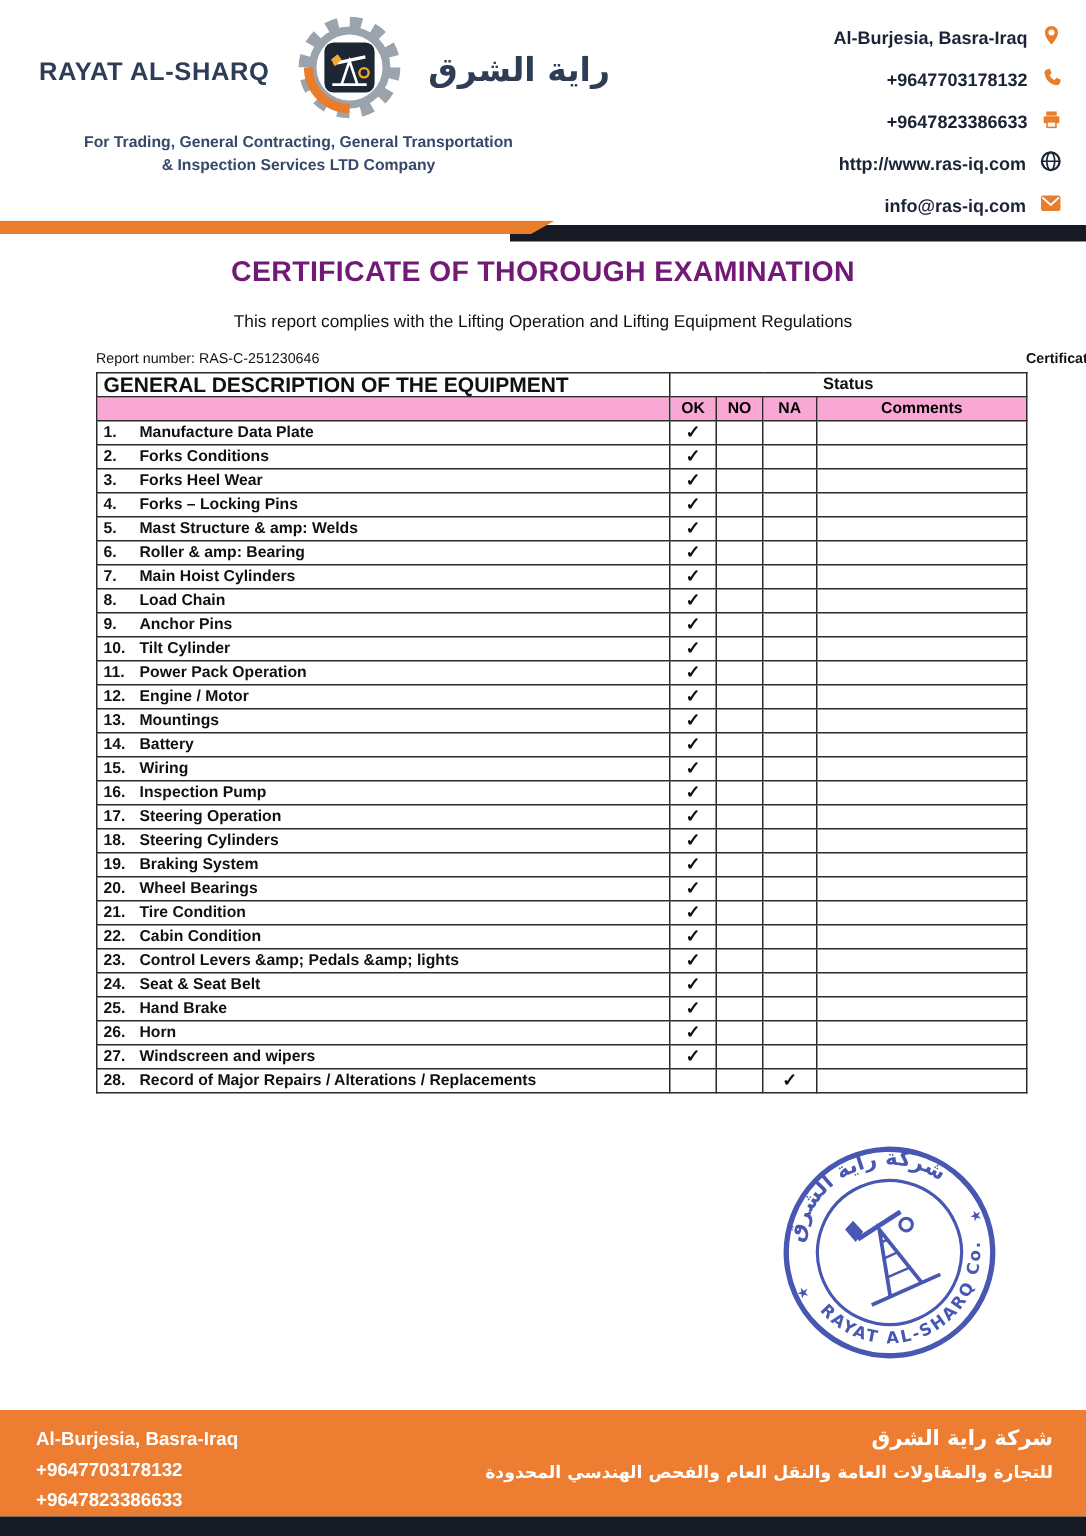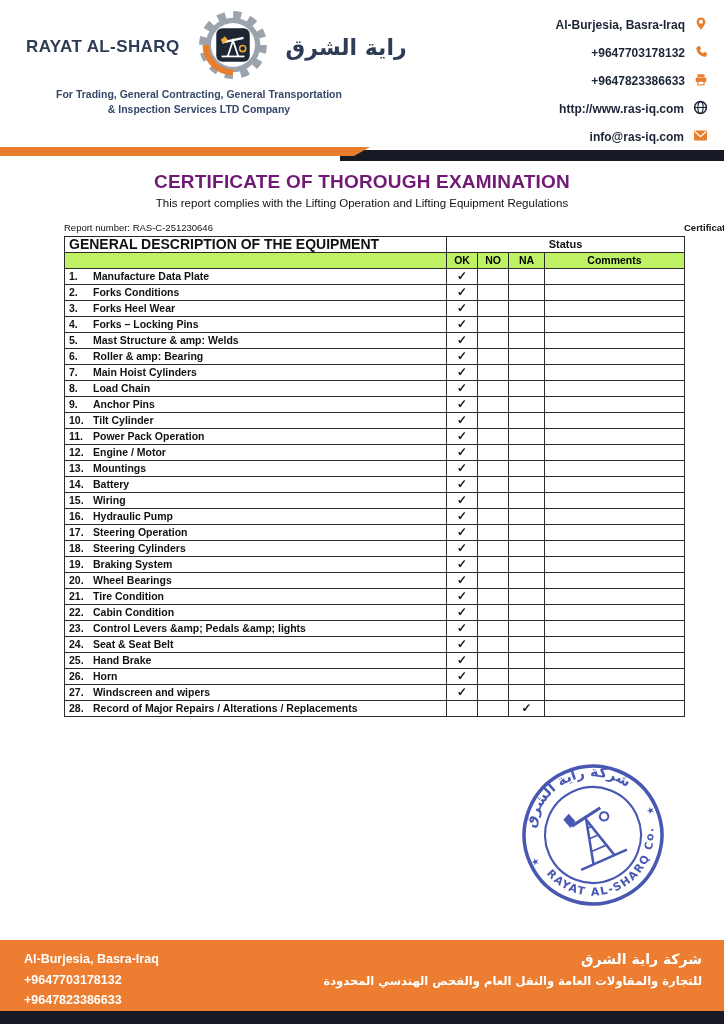--- a/index.html
+++ b/index.html
@@ -18,31 +18,31 @@
   .contact-line { display:flex; align-items:center; justify-content:flex-end; gap:9px; height:18px; margin-bottom:10px; font-weight:bold; font-size:12px; color:#1B2435; }
   .contact-line svg { flex:0 0 auto; }
 
   .divider { position:absolute; left:0; top:147px; width:100%; height:16px; }
   .divider-navy { position:absolute; left:340px; right:0; top:3px; height:11px; background:#151A25; }
   .divider-orange { position:absolute; left:0; top:0; width:370px; height:9px; background:#E87E2B;
                     clip-path:polygon(0 0,100% 0,calc(100% - 16px) 100%,0 100%); }
 
   
   .title { text-align:center; font-size:19px; font-weight:bold; color:#701a75; margin-top:8px; letter-spacing:.2px; }
-  .subtitle { text-align:center; font-size:11.5px; color:#111; margin-top:4px; }
+  .subtitle { text-align:center; font-size:11.5px; color:#111; margin-top:16px; }
   .report-line { width:724px; margin:13px 0 3px 64px; display:flex; justify-content:space-between; font-size:9.5px; color:#111; }
   .report-line .right { font-weight:bold; }
 
   
   table.equip { width:620px; margin-left:64px; border-collapse:collapse; table-layout:fixed; }
   .equip th, .equip td { border:1px solid #2b2b2b; font-size:10.5px; height:16px; line-height:15px;
                           padding:0 4px; overflow:hidden; white-space:nowrap; }
   .equip .desc-h { text-align:left; font-weight:bold; font-size:14px; }
   .equip .status-h { font-weight:bold; font-size:11px; }
-  .equip .orange-row th { background:#bef264; text-align:center; font-weight:bold; color:#000; }
+  .equip .orange-row th { background:#f9a8d4; text-align:center; font-weight:bold; color:#000; }
   .equip td.desc { font-weight:bold; text-align:left; }
   .equip td.desc .num { display:inline-block; width:24px; }
   .equip td.chk { text-align:center; font-weight:bold; font-size:12px; }
   .equip td.comment { text-align:left; }
 
   
   .stamp { position:absolute; left:520px; top:762px; width:146px; height:146px;
            transform:rotate(-24deg); opacity:.92; }
 
   
@@ -269,21 +269,21 @@
           <td class="comment"></td>
         </tr>
         <tr>
           <td class="desc"><span class="num">15.</span><span class="lbl">Wiring</span></td>
           <td class="chk">✓</td>
           <td class="chk"></td>
           <td class="chk"></td>
           <td class="comment"></td>
         </tr>
         <tr>
-          <td class="desc"><span class="num">16.</span><span class="lbl">Hydraulic Pump</span></td>
+          <td class="desc"><span class="num">16.</span><span class="lbl">Inspection Pump</span></td>
           <td class="chk">✓</td>
           <td class="chk"></td>
           <td class="chk"></td>
           <td class="comment"></td>
         </tr>
         <tr>
           <td class="desc"><span class="num">17.</span><span class="lbl">Steering Operation</span></td>
           <td class="chk">✓</td>
           <td class="chk"></td>
           <td class="chk"></td>

